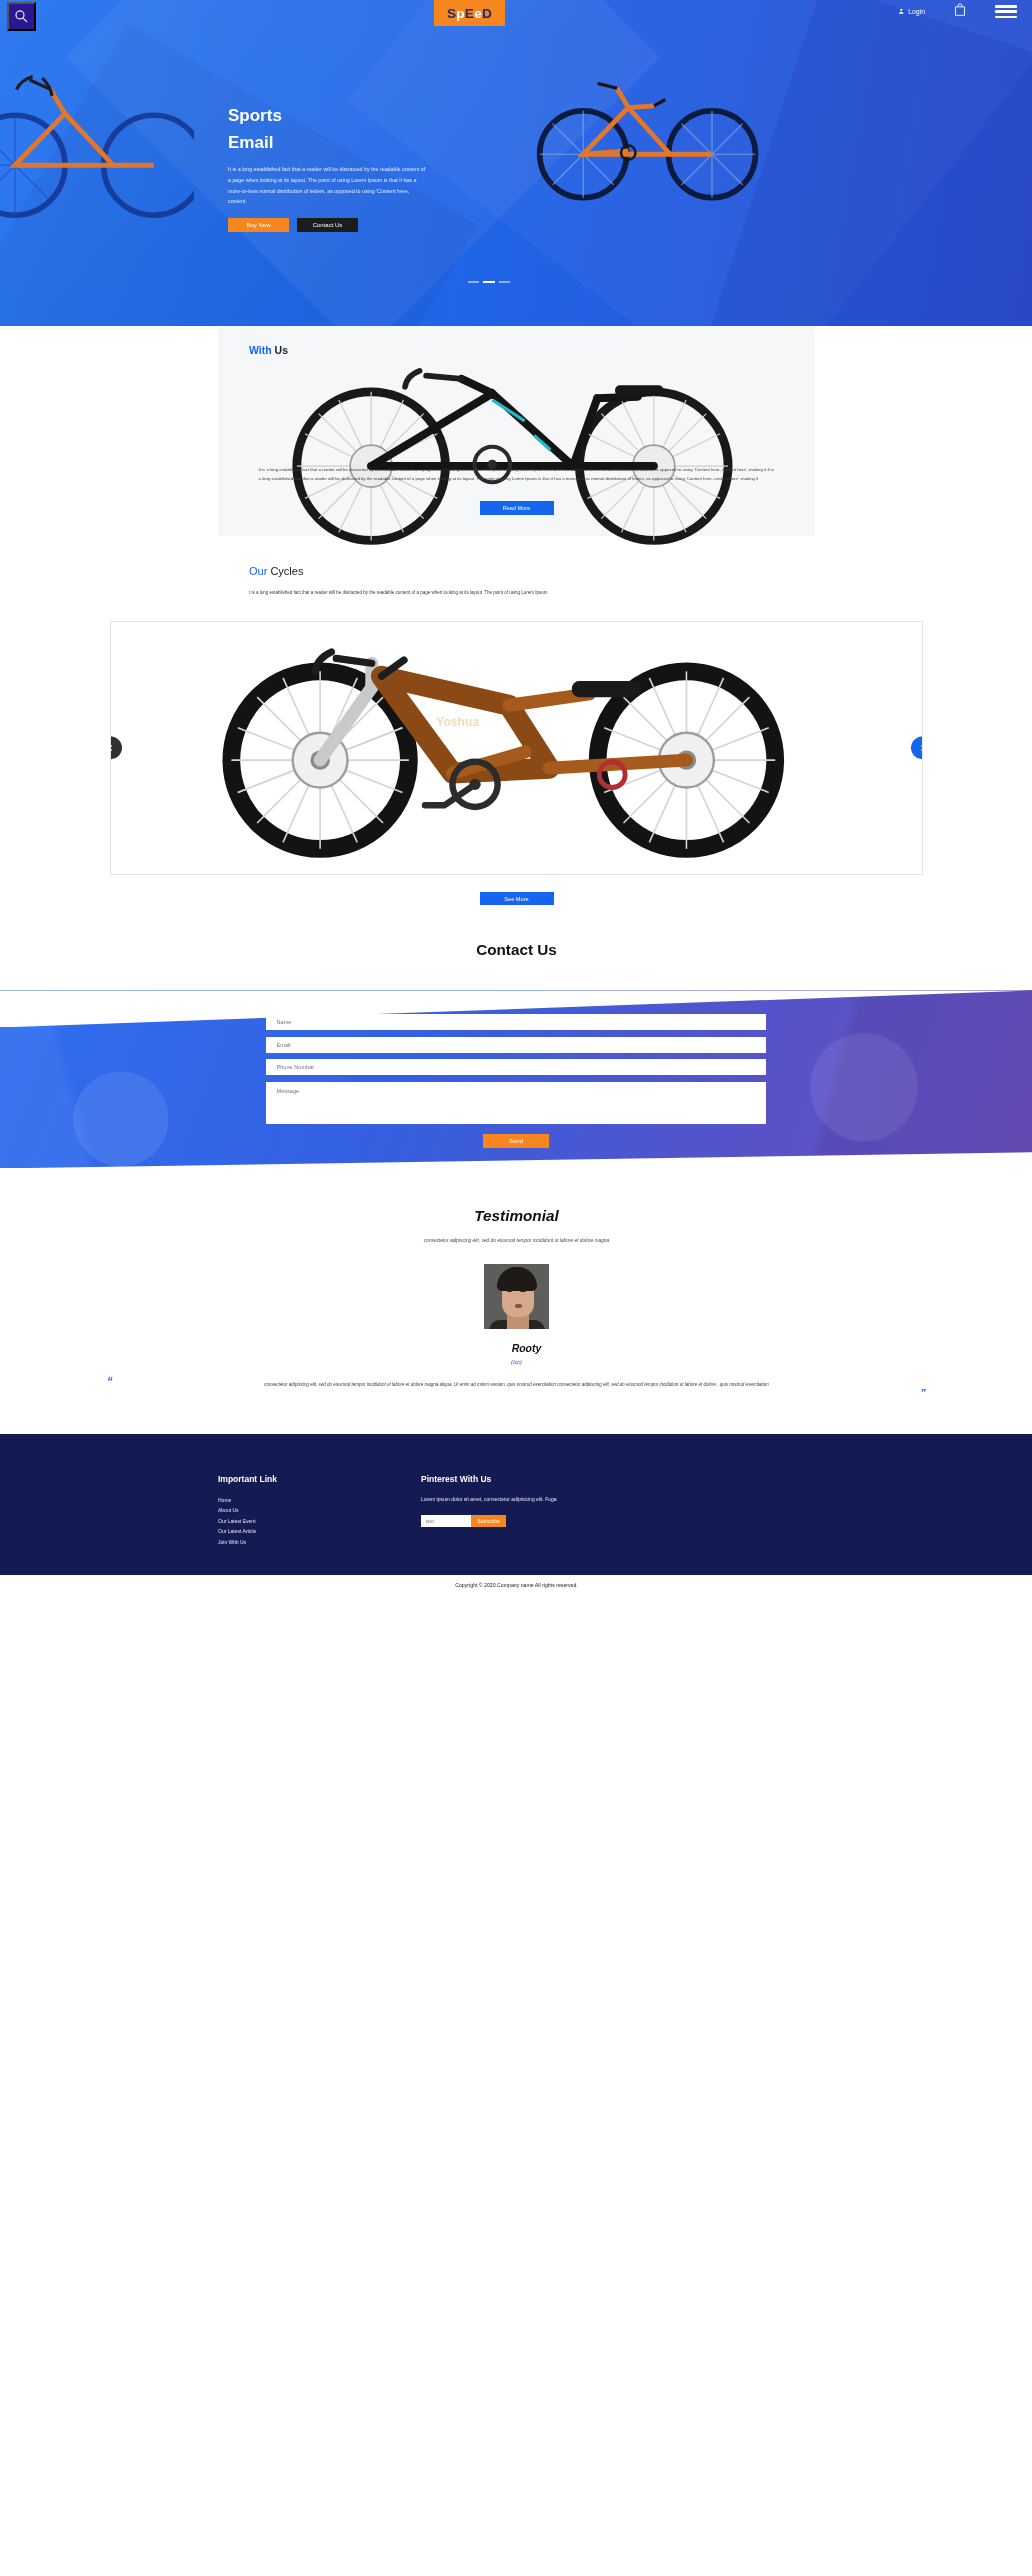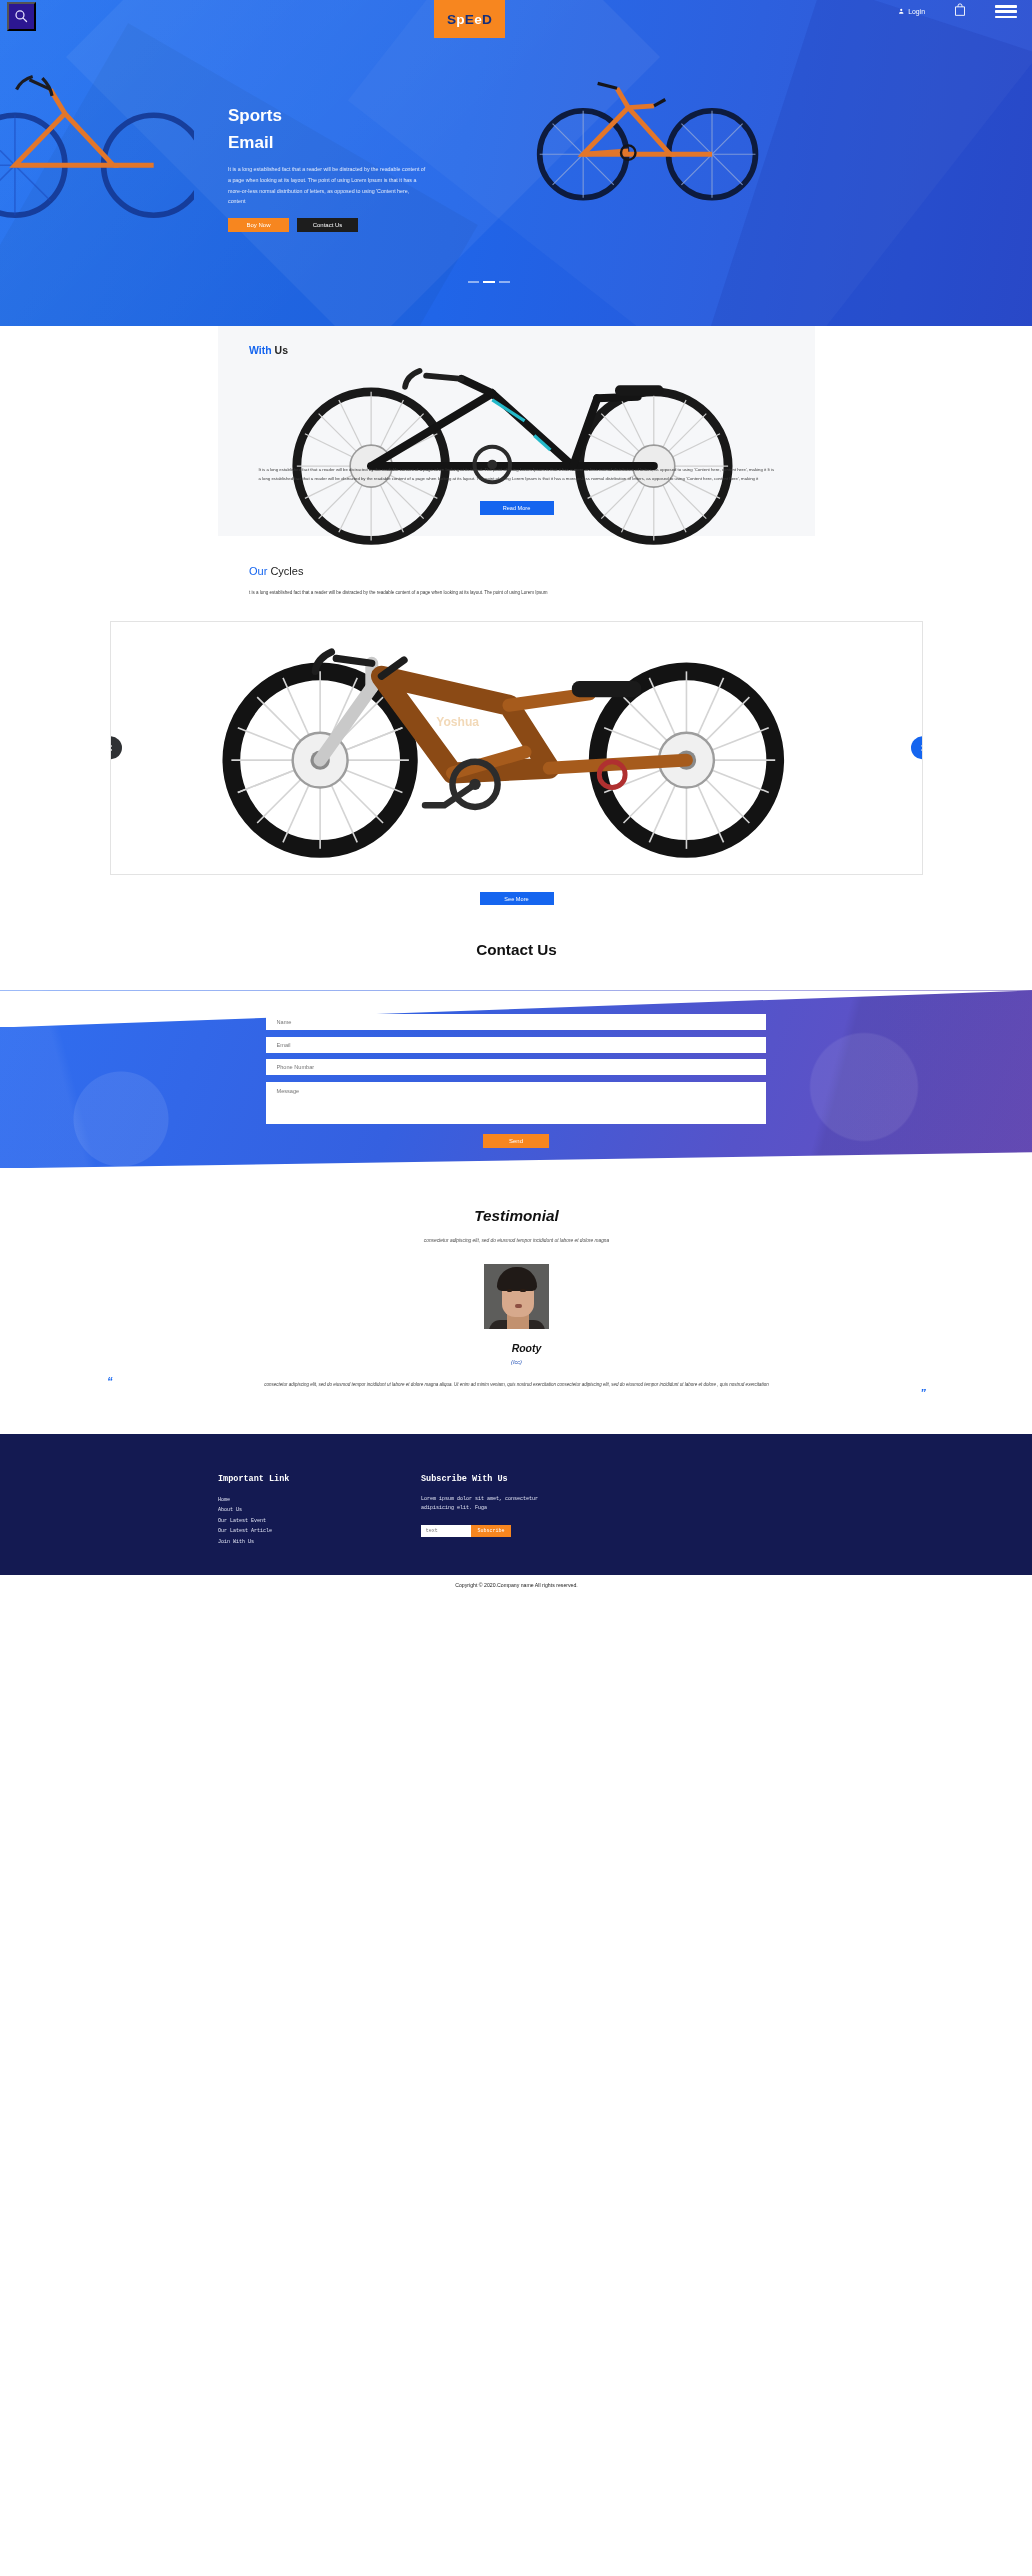--- a/index.html
+++ b/index.html
@@ -54,21 +54,21 @@
     position: absolute; left: 6.5px; top: 1.6px;
     width: 29px; height: 29px;
     background: #2c1792;
     display: flex; align-items: center; justify-content: center;
     cursor: pointer; z-index: 7;
   }
   .search-btn svg { width: 13.7px; height: 13.7px; }
 
   .logo {
     position: absolute; left: 434px; top: 0px;
-    width: 71px; height: 38px;
+    width: 71px; height: 26px;
     background: #f7861f;
     display: flex; align-items: center; justify-content: center;
     z-index: 7;
   }
   .logo-text { font-size: 13.7px; font-weight: 800; letter-spacing: 0.2px; }
   .logo-text .d { color: #16307c; }
   .logo-text .l { color: #ffffff; }
 
   .topnav {
     position: absolute; right: 16px; top: 3.2px;
@@ -246,21 +246,21 @@
   .face-mouth { position: absolute; left: 31px; top: 40px; width: 6.5px; height: 4px; background: #8d4f42; border-radius: 3.2px; }
   .testi-name { margin-top: 13px; font-size: 10.5px; font-weight: 700; color: #111; padding-left: 20px; }
   .testi-role { margin-top: 4.8px; font-size: 5.6px; color: #1f4fb6; }
   .testi-quote-wrap { position: relative; width: 613px; margin: 14.5px auto 0 auto; }
   .q-open  { position: absolute; left: -103px; top: -4.8px; color: #1565ef; font-size: 11.3px; font-weight: 800; }
   .q-close { position: absolute; right: -103px; bottom: -9.7px; color: #1565ef; font-size: 11.3px; font-weight: 800; }
   .testi-quote { font-size: 4.5px; line-height: 2.1; color: #3b3b3b; }
 
   
   .footer { width: 1033px; background: #141a52; color: #fff; margin-top: 45px; padding: 40px 0 27.4px 0; }
-  .footer-cols { width: 597px; margin: 0 auto; display: flex; font-family: Liberation Mono, monospace; }
+  .footer-cols { width: 597px; margin: 0 auto; display: flex; }
   .fcol-a { width: 203px; }
   .fcol-b { width: 203px; }
   .fcol-c { width: 190px; }
   .footer h3 { font-size: 8.5px; font-weight: 800; margin-bottom: 10.5px; }
   .footer ul { list-style: none; }
   .footer li { font-size: 5px; line-height: 2.1; color: #e2e5f5; cursor: pointer; }
   .footer .f-desc { font-size: 5px; line-height: 1.9; color: #e2e5f5; width: 145px; }
   .sub-row { display: flex; margin-top: 11.3px; }
   .sub-row input {
     width: 50px; height: 12px; border: none; outline: none;
@@ -572,21 +572,21 @@
         <li>Home</li>
         <li>About Us</li>
         <li>Our Latest Event</li>
         <li>Our Latest Article</li>
         <li>Join With Us</li>
       </ul>
     </div>
 
 
     <div class="fcol-c">
-      <h3>Subscribe With Us</h3>
+      <h3>Pinterest With Us</h3>
       <p class="f-desc">Lorem ipsum dolor sit amet, consectetur adipisicing elit. Fuga</p>
       <div class="sub-row">
         <input type="text" placeholder="text" style="">
         <button>Subscribe</button>
       </div>
     </div>
 
   </div>
 </footer>
 

